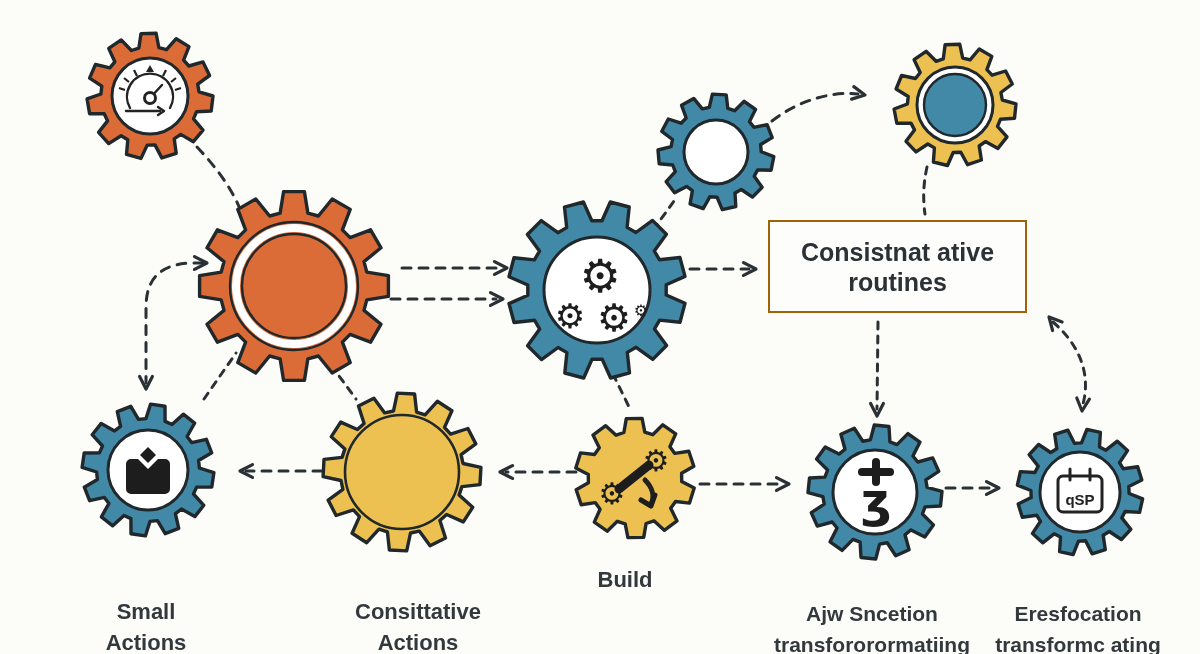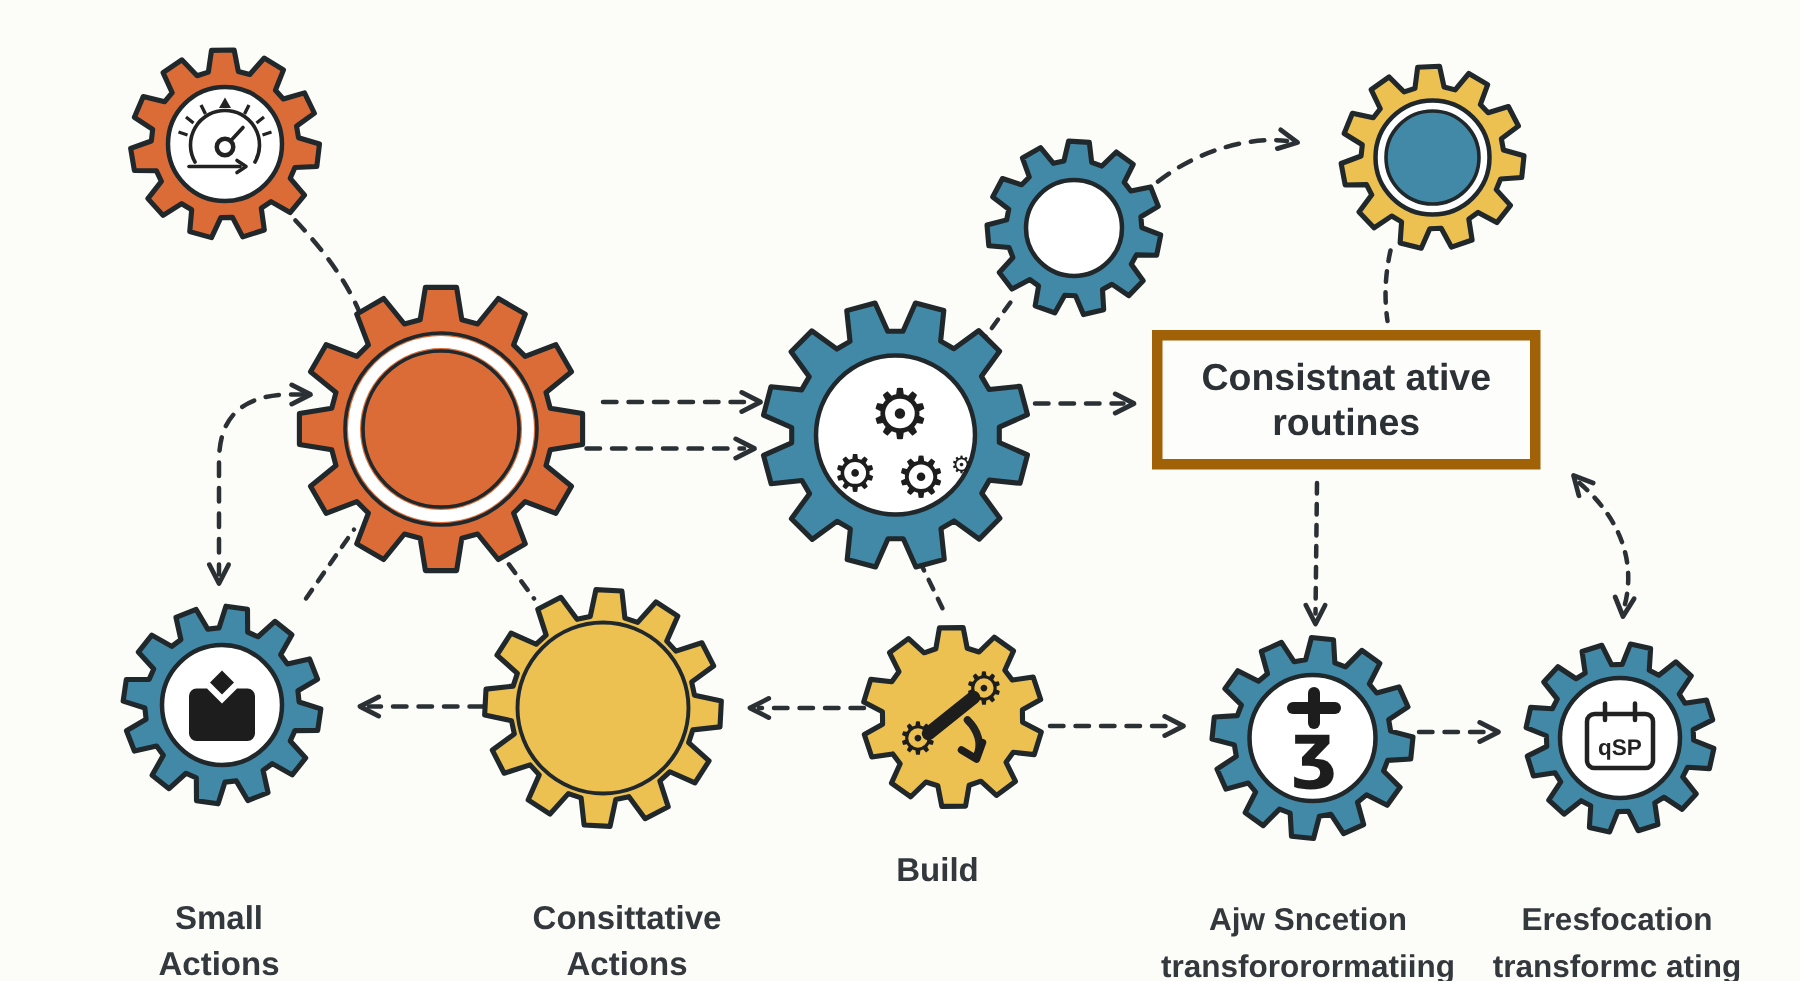--- a/index.html
+++ b/index.html
@@ -14,21 +14,21 @@
   .connshort{fill:none;stroke:#2a3034;stroke-width:3;stroke-dasharray:7 7;stroke-linecap:round;}
   .ahead{fill:none;stroke:#2a3034;stroke-width:3.2;stroke-linecap:round;stroke-linejoin:round;}
   .icon-stroke{fill:none;stroke:#222;stroke-linecap:round;stroke-linejoin:round;}
   .label{
     position:absolute; transform:translateX(-50%);
     text-align:center; font-weight:700; font-size:22px; line-height:31px;
     color:#33383d; white-space:nowrap; letter-spacing:0px;margin-top:40px;
   }
   .routines-box{
     position:absolute; left:768px; top:220px; width:259px; height:93px;
-    background:#fdfdfc; border:7px solid #a16207; box-sizing:border-box;
+    background:#fdfdfc; border:2px solid #a16207; box-sizing:border-box;
     display:flex; flex-direction:column; align-items:center; justify-content:center;
     font-weight:700; font-size:25px; line-height:30px; color:#2c3136;
   }
   .glyph{font-family:"DejaVu Sans",sans-serif;}
 </style>
 </head>
 <body>
 
 <div class="stage" style="background: rgb(252, 252, 249);">
 

